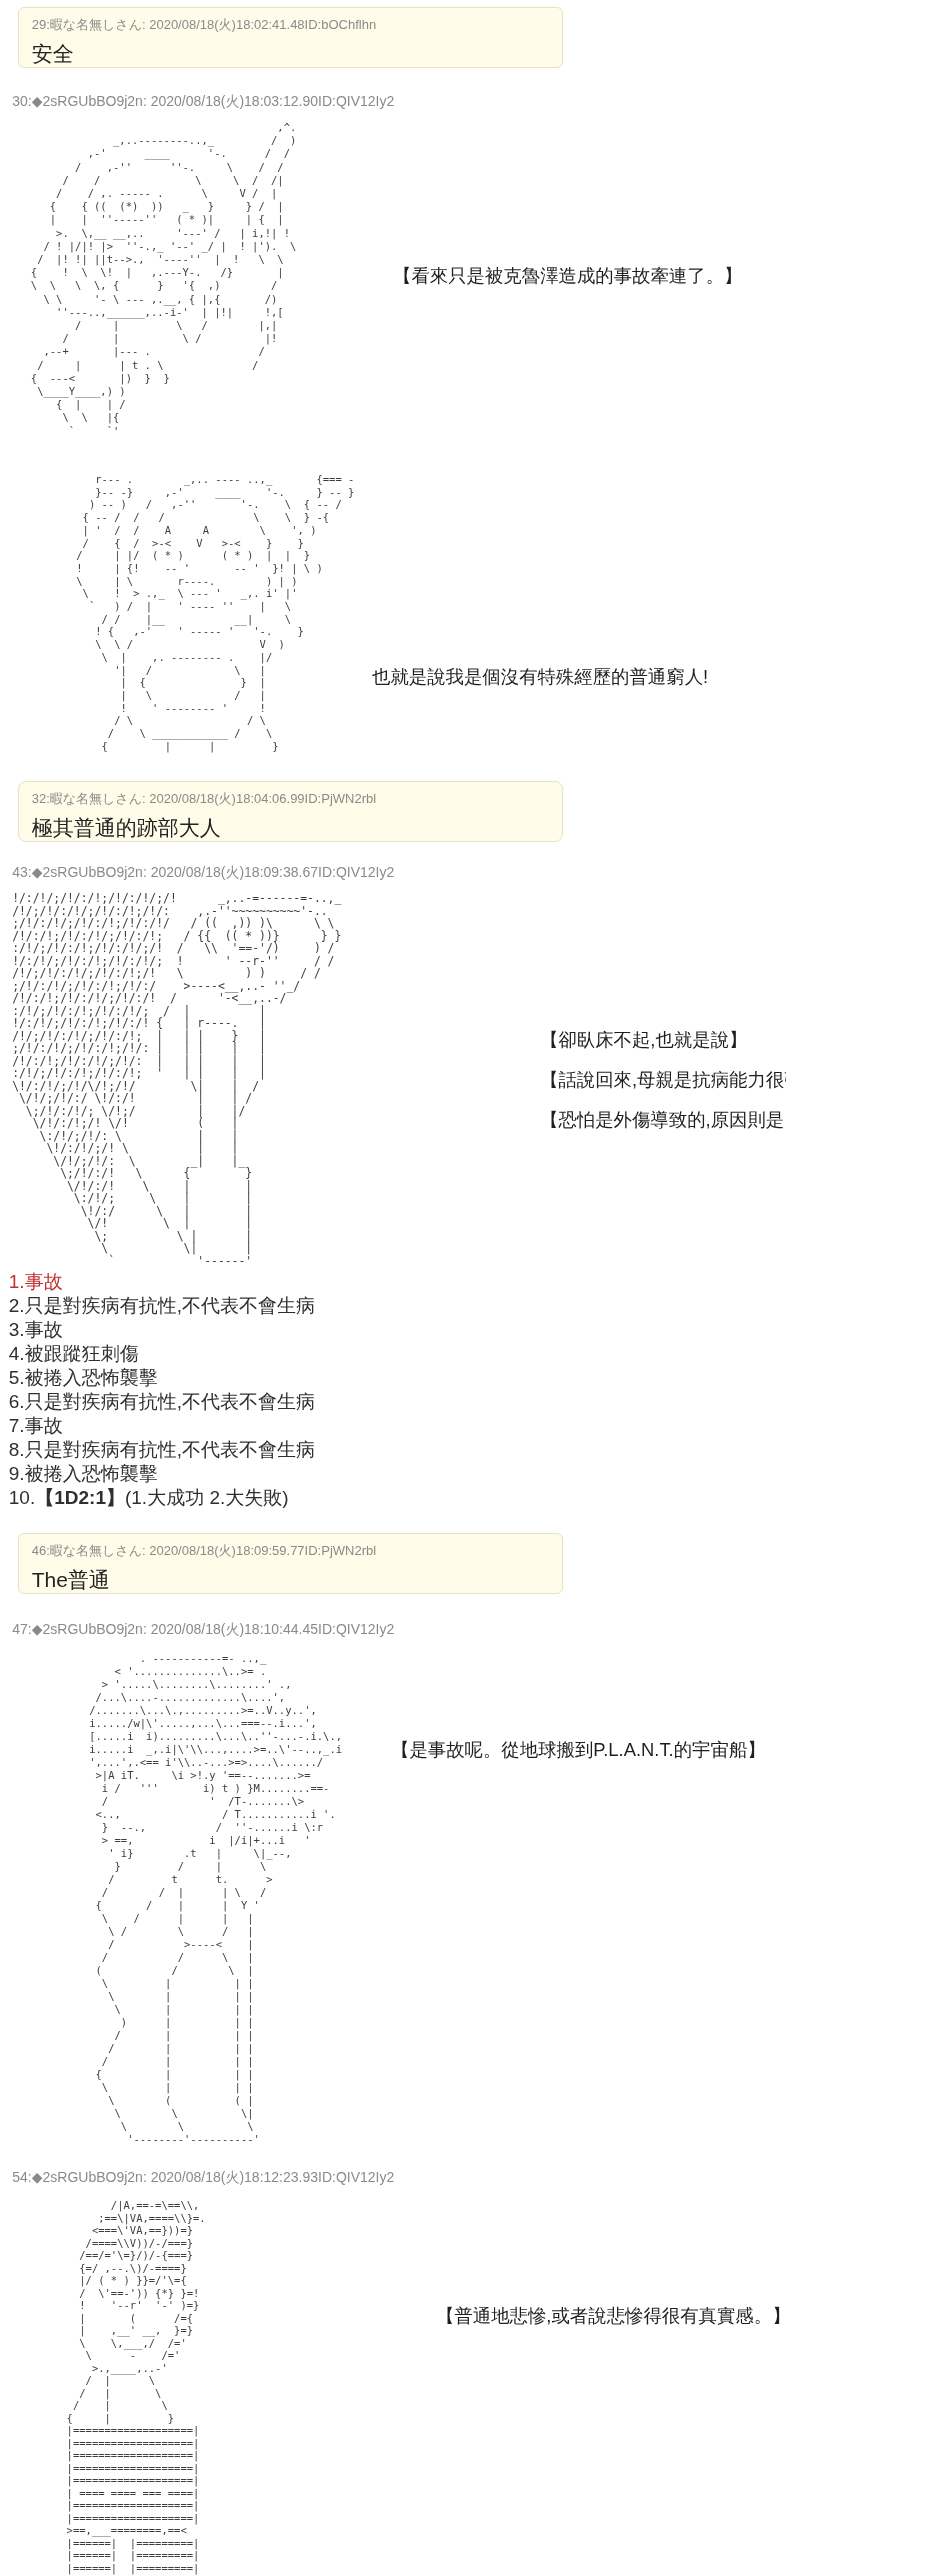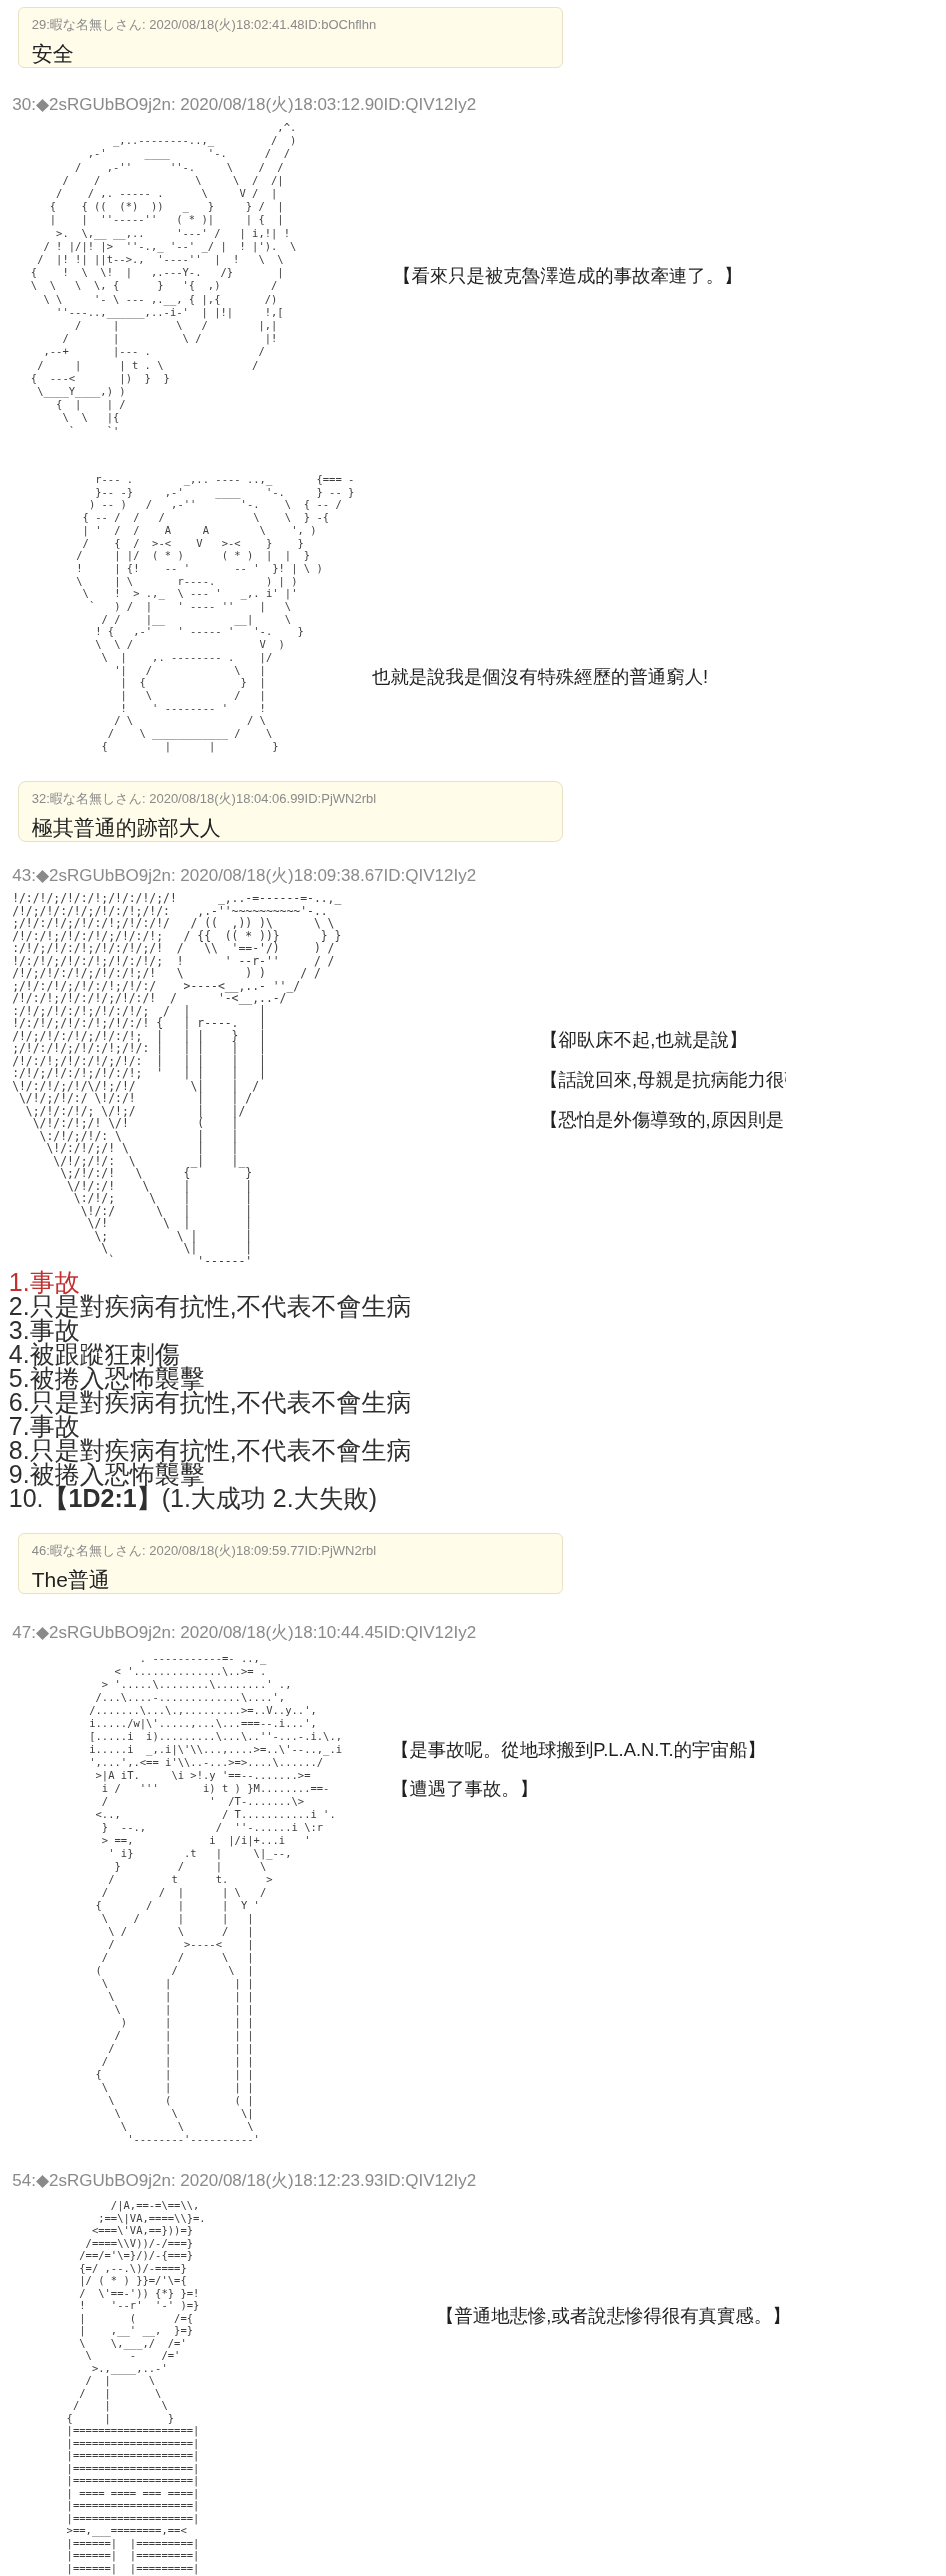--- a/index.html
+++ b/index.html
@@ -6,39 +6,39 @@
   body { font-family:"Liberation Sans", sans-serif; color:#2f2f2f; }
   .page { position:relative; width:786px; height:2576px; background:#ffffff; overflow:hidden; }
 
   
   .post-box { position:absolute; left:18.4px; width:545px; height:61px; box-sizing:border-box;
               background:#fffcea; border:0.9px solid #e6e2c3; border-radius:6.1px; padding:8px 12.3px; }
   .box-header { font-size:13px; color:#8a8a8a; white-space:nowrap; }
   .box-body   { font-size:21px; color:#222222; margin-top:6.1px; }
 
   
-  .plain-header { position:absolute; left:12.3px; font-size:17px; color:#8a8a8a; white-space:nowrap; }
+  .plain-header { position:absolute; left:12.3px; font-size:14px; color:#8a8a8a; white-space:nowrap; }
 
   
   .aa { position:absolute; margin:0; font-family:"DejaVu Sans Mono", monospace;
         font-size:10.5px; color:#3d3d3d; white-space:pre; }
   .aa1 { line-height:13.2px; }
   .aa2 { line-height:12.7px; }
   .aa3 { font-size:11.4px; line-height:12.5px; }
   .aa4 { line-height:13px; }
   .aa5 { line-height:12.5px; }
 
   
   .dlg { position:absolute; font-size:18.4px; color:#1f1f1f; white-space:nowrap; }
   .dlg-stack div { line-height:40px; }
   .dlg-stack-2 div { line-height:39px; }
   .bold { font-weight:bold; }
 
   
-  .options { position:absolute; left:8.8px; font-size:25px; line-height:24px; color:#2f2f2f; }
+  .options { position:absolute; left:8.8px; font-size:19px; line-height:24px; color:#2f2f2f; }
   .options .red { color:#c22f2f; }
 </style>
 </head>
 <body>
 
 <div class="page">
 
   <div class="post-box" style="top:7px;">
     <div class="box-header">29:暇な名無しさん: 2020/08/18(火)18:02:41.48ID:bOChflhn</div>
     <div class="box-body">安全</div>
@@ -187,21 +187,20 @@
              /        |          | |
             /         |          | |
            {          |          | |
             \         |          | |
              \        (          ( |
               \        \          \|
                \        \          \
                 '--------'----------'</pre>
   <div class="dlg dlg-stack-2" style="top:1730px; left:391px;">
     <div>【是事故呢。從地球搬到P.L.A.N.T.的宇宙船】</div>
-    <div>【遭遇了事故。】</div>
   </div>
 
   <div class="plain-header" style="top:2169px;">54:◆2sRGUbBO9j2n: 2020/08/18(火)18:12:23.93ID:QIV12Iy2</div>
   <pre class="aa aa5" style="top:2199px; left:35px;">            /|A,==-=\==\\,
           ;==\|VA,====\\}=.
          &lt;===\'VA,==}))=}
         /====\\V))/-/===}
        /==/='\=}/)/-{===}
        {=/ ,--.\)/-====}
        |/ ( * ) }}=/'\={

